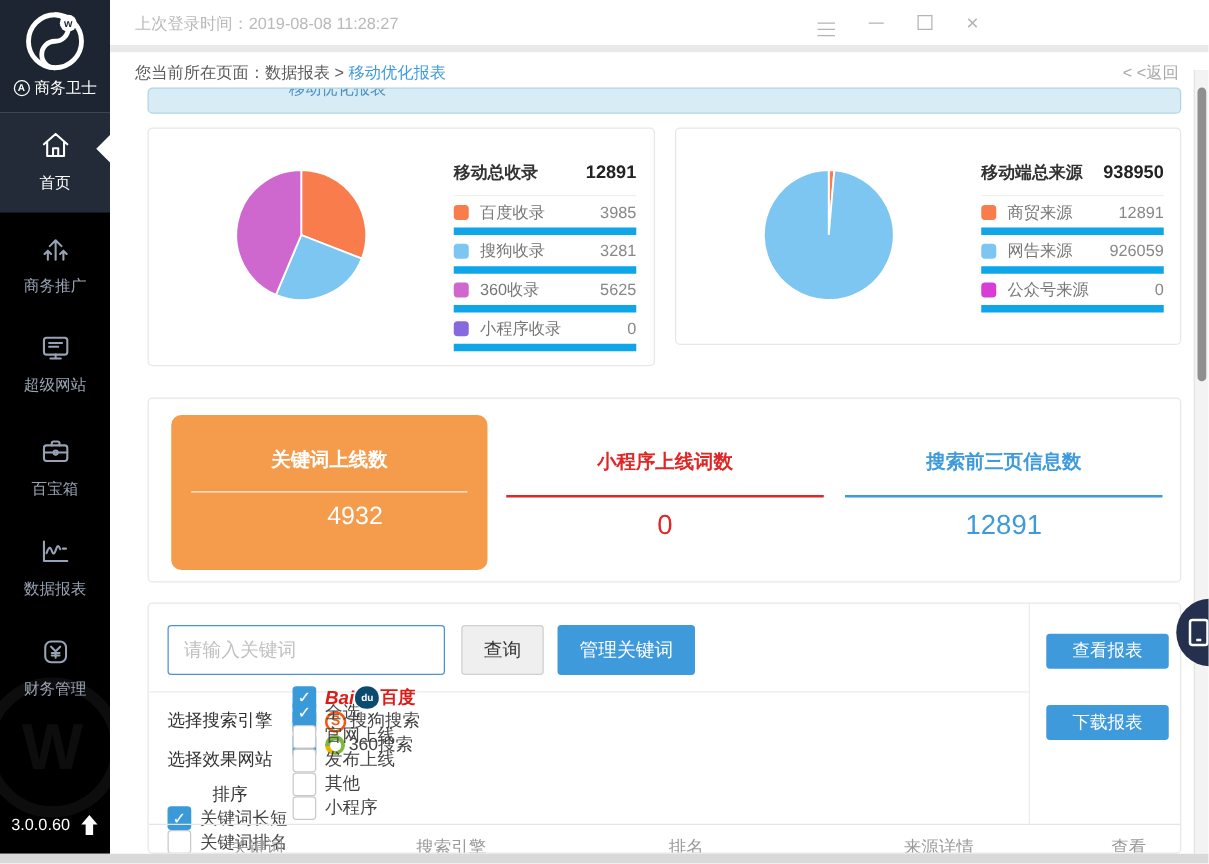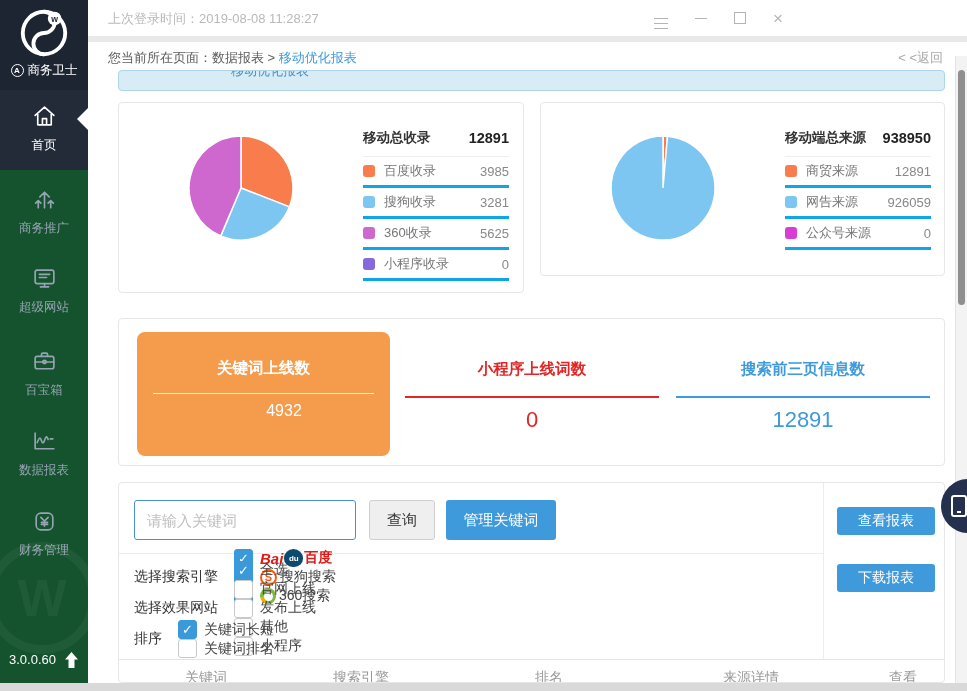--- a/index.html
+++ b/index.html
@@ -25,21 +25,21 @@
   .wc-close { font-size:17px; line-height:13px; color:#b4b4b4; }
   .gray-strip { position:absolute; left:88px; top:36px; width:879px; height:6px; background:#e9e9e9; }
 
   
   .breadcrumb-bar { position:absolute; left:88px; top:42px; width:879px; height:28px; background:#fff; }
   .bc-text { position:absolute; left:20px; top:7px; font-size:13px; color:#5b5b5b; }
   .bc-link { color:#3e9adb; cursor:pointer; }
   .bc-back { position:absolute; right:24px; top:7px; font-size:13px; color:#a9a9a9; cursor:pointer; }
 
   
-  .sidebar { position:absolute; left:0; top:90px; width:88px; height:593px; background:#14532d; z-index:4; overflow:hidden; }
+  .sidebar { position:absolute; left:0; top:90px; width:88px; height:593px; background:#000000; z-index:4; overflow:hidden; }
   .side-item { position:absolute; left:0; width:88px; height:80px; text-align:center; color:#97a3b4; cursor:pointer; }
   .side-item svg { margin-top:13px; }
   .side-label { display:block; font-size:12.5px; margin-top:3px; }
   .side-item.active { background:#232b39; color:#fff; }
   .active-arrow { position:absolute; right:0; top:18px; width:0; height:0;
                   border-top:11px solid transparent; border-bottom:11px solid transparent; border-right:11px solid #fff; }
   .watermark { position:absolute; left:-14px; top:452px; width:112px; height:112px; border:9px solid rgba(255,255,255,0.05);
                border-radius:50%; display:flex; align-items:center; justify-content:center;
                color:rgba(255,255,255,0.05); font-size:52px; font-weight:bold; }
   .version-row { position:absolute; left:0; top:562px; width:88px; display:flex; justify-content:center; gap:8px;
@@ -52,53 +52,53 @@
 
   
   .card { position:absolute; background:#fff; border:1px solid #e7e7e7; border-radius:4px; }
   .chart-card-1 { left:118px; top:102px; width:406px; height:191px; }
   .chart-card-2 { left:540px; top:102px; width:405px; height:174px; }
   .pie-wrap { position:absolute; left:67px; top:30px; width:110px; height:110px; }
   .legend { position:absolute; left:244px; top:26px; width:146px; }
   .lg-title-row { display:flex; justify-content:space-between; align-items:center; padding-bottom:9px; border-bottom:1px solid #efefef; }
   .lg-title { font-size:13.5px; font-weight:bold; color:#333; }
   .lg-total { font-size:14.5px; font-weight:bold; color:#222; }
-  .lg-row { display:flex; align-items:center; height:31px; border-bottom:3px solid #0ea5e9; }
+  .lg-row { display:flex; align-items:center; height:31px; border-bottom:6px solid #0ea5e9; }
   .lg-chip { width:12px; height:12px; border-radius:3px; margin-right:9px; flex:none; }
   .lg-label { font-size:13px; color:#777; flex:1; }
   .lg-value { font-size:13px; color:#888; }
 
   
   .stats-card { left:118px; top:318px; width:827px; height:148px; }
   .stat-orange { position:absolute; left:18px; top:13px; width:253px; height:124px; background:#f49b4c; border-radius:8px;
                  color:#fff; text-align:center; }
   .stat-orange .st-label { margin-top:26px; font-size:15.5px; font-weight:bold; }
   .stat-orange .st-line { margin:14px 16px 0 16px; border-top:1px solid rgba(255,255,255,0.85); }
-  .stat-orange .st-value { margin-top:8px; font-size:16px;padding-left:41px; }
+  .stat-orange .st-value { margin-top:8px; font-size:20px;padding-left:41px; }
   .stat-col { position:absolute; top:0; width:254px; text-align:center; }
   .stat-col .st-label { margin-top:40px; font-size:15.5px; font-weight:bold; }
   .stat-col .st-line { margin-top:16px; border-top:2px solid; }
   .stat-col .st-value { margin-top:9px; font-size:22px; }
   .stat-col-2 { left:286px; }
   .stat-col-3 { left:557px; }
 
   
   .filter-card { left:118px; top:482px; width:827px; height:201px; overflow:hidden; }
   .kw-input { position:absolute; left:15px; top:17px; width:222px; height:40px; border:1px solid #4a90d9; border-radius:3px;
               font-size:15px; padding:0 12px; color:#333; outline:none; font-family:inherit; }
   .kw-input::placeholder { color:#c0c0c0; }
   .btn { display:flex; align-items:center; justify-content:center; border-radius:3px; cursor:pointer; font-size:15px; }
   .btn-query { position:absolute; left:250px; top:17px; width:66px; height:40px; background:#efefef; border:1px solid #cfcfcf; color:#333; }
   .btn-manage { position:absolute; left:327px; top:17px; width:110px; height:40px; background:#3e9adb; color:#fff; }
   .btn-view { position:absolute; left:718px; top:24px; width:98px; height:28px; background:#3e9adb; color:#fff; font-size:14px; }
   .btn-download { position:absolute; left:718px; top:81px; width:98px; height:28px; background:#3e9adb; color:#fff; font-size:14px; }
   .v-div { position:absolute; left:704px; top:0; height:176px; border-left:1px solid #ececec; }
   .h-div { position:absolute; left:0; top:70px; width:704px; border-top:1px solid #ececec; }
   .f-row { position:absolute; left:15px; display:flex; align-items:center; height:24px; }
-  .f-row-1 { top:82px; } .f-row-2 { top:113px; } .f-row-3 { top:144px; }
+  .f-row-1 { top:82px; } .f-row-2 { top:113px; } .f-row-3 { top:144px;flex-direction:column; }
   .f-label { font-size:14px; font-weight:normal; color:#333; margin-right:16px; }
   .f-item { display:flex; align-items:center; margin-right:20px; cursor:pointer; }
   .cb { display:inline-flex; align-items:center; justify-content:center; width:19px; height:19px; border-radius:3px;
         border:1px solid #c9c9c9; background:#fff; color:#fff; font-size:13px; margin-right:7px; flex:none; }
   .cb.on { background:#3a9ad9; border-color:#3a9ad9; }
   .f-text { font-size:14px; color:#444; }
   .bd-bai { color:#de1a17; font-weight:bold; font-size:15px; font-style:italic; }
   .bd-paw { display:inline-flex; align-items:center; justify-content:center; width:19px; height:18px; background:#0c4a6e;
             border-radius:50% 50% 46% 46%; color:#fff; font-size:8px; font-weight:bold; margin:0 1px; }
   .bd-cn { color:#de1a17; font-weight:bold; font-size:14px; }

